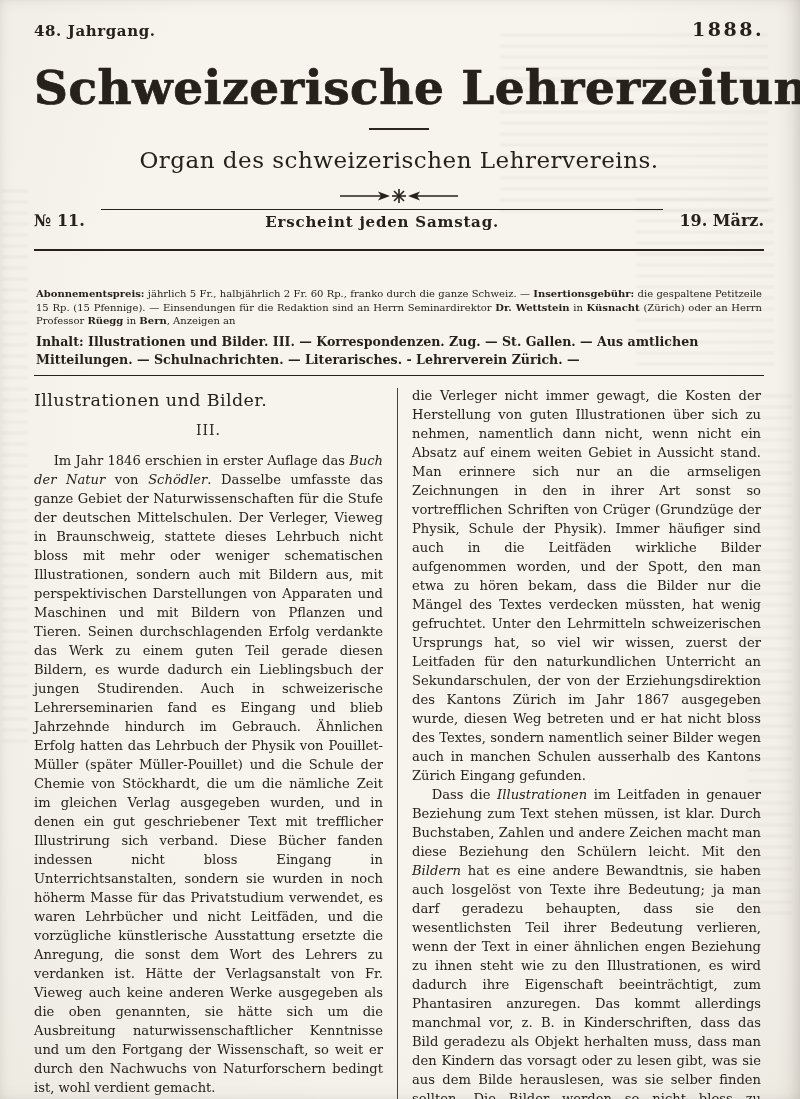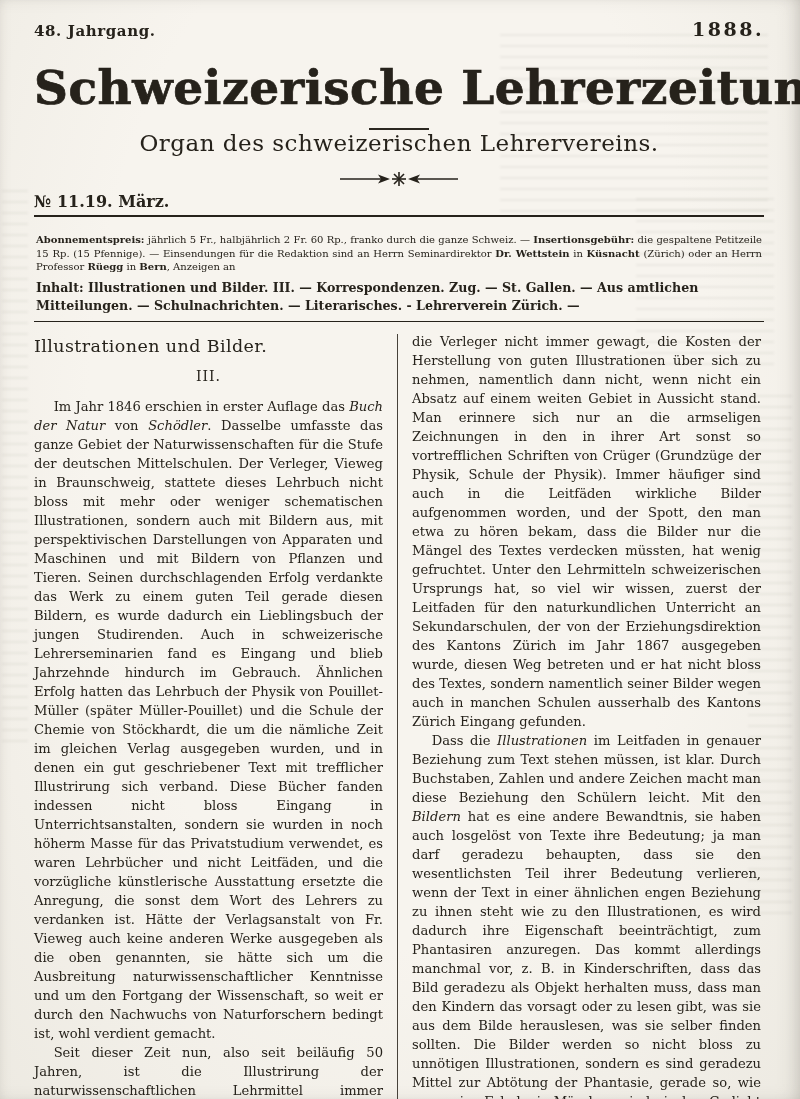--- a/index.html
+++ b/index.html
@@ -26,27 +26,27 @@
   .topline{display:flex;justify-content:space-between;align-items:baseline;}
   .vol{font-size:15px;font-weight:bold;letter-spacing:.6px;}
   .year{font-size:19px;font-weight:bold;letter-spacing:2.5px;}
   .main-title{
     text-align:center;margin-top:20px;
     font-size:47px;font-weight:bold;letter-spacing:.5px;
     -webkit-text-stroke:.7px #26221b;
     white-space:nowrap;
   }
   .title-rule{width:60px;height:2px;background:#2b2720;margin:13px auto 0;}
-  .subtitle{text-align:center;font-size:23px;letter-spacing:.5px;}
+  .subtitle{text-align:center;margin-top:17px;font-size:23px;letter-spacing:.5px;}
   .ornament{display:block;margin:14px auto 4px;}
-  .issue-row{display:flex;align-items:center;border-bottom:2.5px solid #26221b;padding-bottom:4px;margin-top:2px;}
+  .issue-row{display:flex;align-items:center;border-bottom:2.5px solid #26221b;padding-bottom:18px;margin-top:2px;}
   .issue-number{font-size:16px;font-weight:bold;white-space:nowrap;}
   .issue-center{flex:1;margin:0 16px;border-top:1.5px solid #26221b;padding-top:3px;text-align:center;font-size:15px;font-weight:bold;letter-spacing:.8px;}
   .issue-date{font-size:16px;font-weight:bold;white-space:nowrap;}
-  .notice{font-size:10px;line-height:13.5px;text-align:justify;padding:16px 2px 0;}
+  .notice{font-size:10px;line-height:13.5px;text-align:justify;padding:16px 2px 0;margin-top:20px;}
   .notice-center{font-size:10px;line-height:13.5px;text-align:center;padding:0 2px 4px;border-bottom:1.5px solid #26221b;}
   .contents{font-size:12.6px;font-weight:bold;line-height:1.5;padding:5px 2px 5px;border-bottom:1.2px solid #26221b;}
   .columns{display:flex;margin-top:10px;}
   .col{width:349px;font-size:13.1px;line-height:19px;text-align:justify;}
   .col-divider{width:1px;background:#47423a;margin:2px 14px 6px;}
   .article-title{text-align:left;font-size:17.5px;font-weight:normal;letter-spacing:.4px;margin:5px 0 0;}
   .article-section{text-align:center;font-size:14px;margin:11px 0 11px;letter-spacing:1px;}
   .para{margin:0;text-indent:1.5em;}
   .para.no-indent{text-indent:0;}
 </style>
@@ -80,20 +80,21 @@
       <g stroke="#26221b" stroke-width="1.6">
         <line x1="65" y1="2" x2="65" y2="16"></line>
         <line x1="58" y1="9" x2="72" y2="9"></line>
         <line x1="60" y1="4" x2="70" y2="14"></line>
         <line x1="70" y1="4" x2="60" y2="14"></line>
       </g>
     </svg>
 
     <div class="issue-row">
       <span class="issue-number">№ 11.</span>
+      <span class="issue-center">Erscheint jeden Samstag.</span>
       <span class="issue-date">19. März.</span>
     </div>
 
     <div class="notice"><b>Abonnementspreis:</b> jährlich 5 Fr., halbjährlich 2 Fr. 60 Rp., franko durch die ganze Schweiz. — <b>Insertionsgebühr:</b> die gespaltene Petitzeile 15 Rp. (15 Pfennige). — Einsendungen für die Redaktion sind an Herrn Seminardirektor <b>Dr. Wettstein</b> in <b>Küsnacht</b> (Zürich) oder an Herrn Professor <b>Rüegg</b> in <b>Bern</b>, Anzeigen an</div>
 
     <div class="contents"><b>Inhalt:</b> Illustrationen und Bilder. III. — Korrespondenzen. Zug. — St. Gallen. — Aus amtlichen Mitteilungen. — Schulnachrichten. — Literarisches. - Lehrerverein Zürich. —</div>
 
     <div class="columns">
 
       <div class="col">

